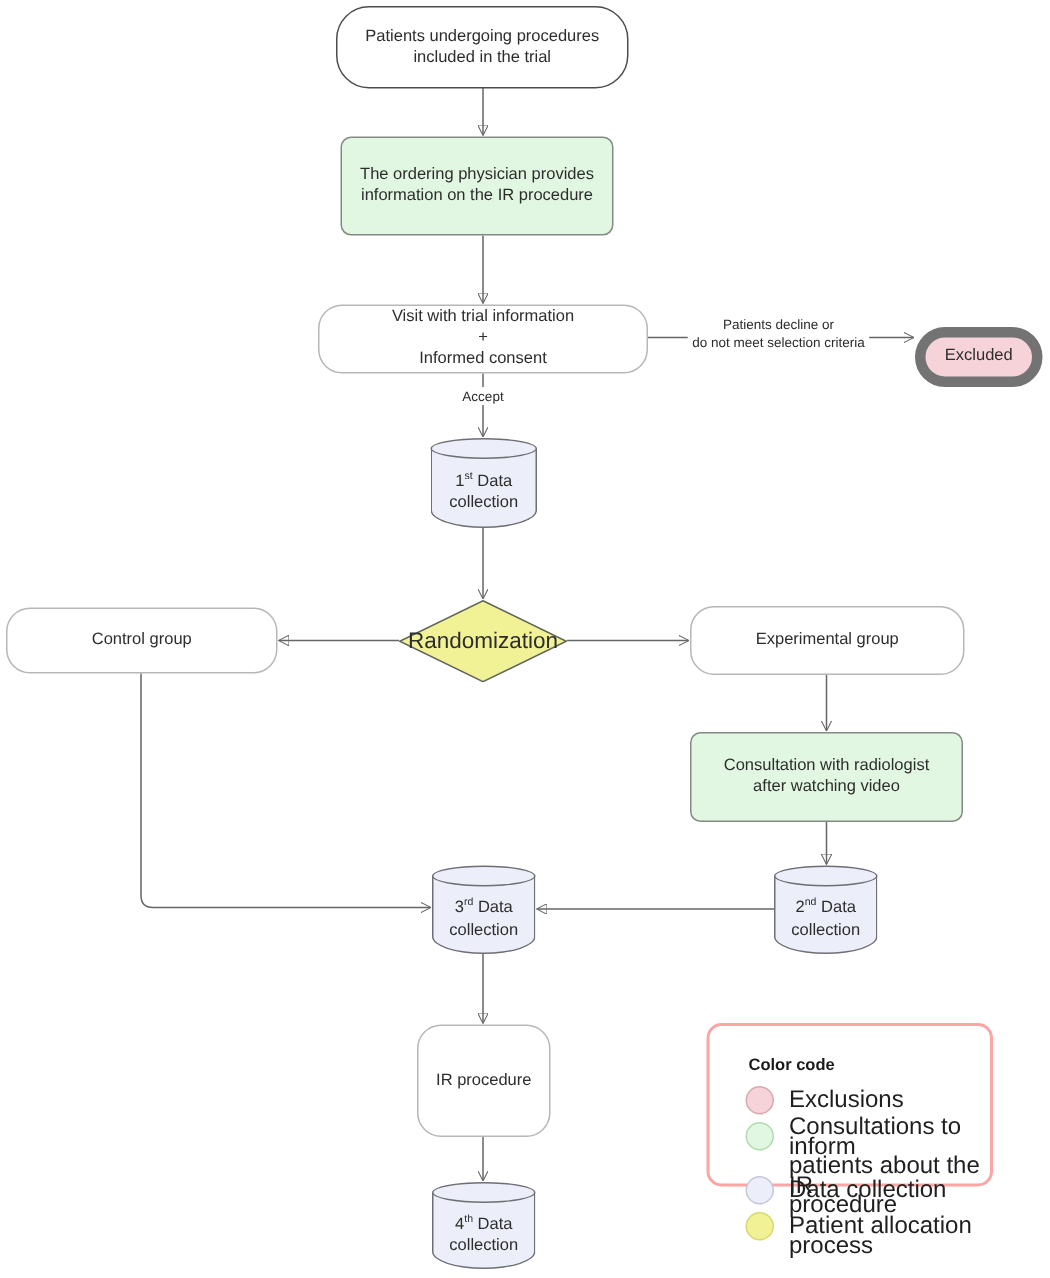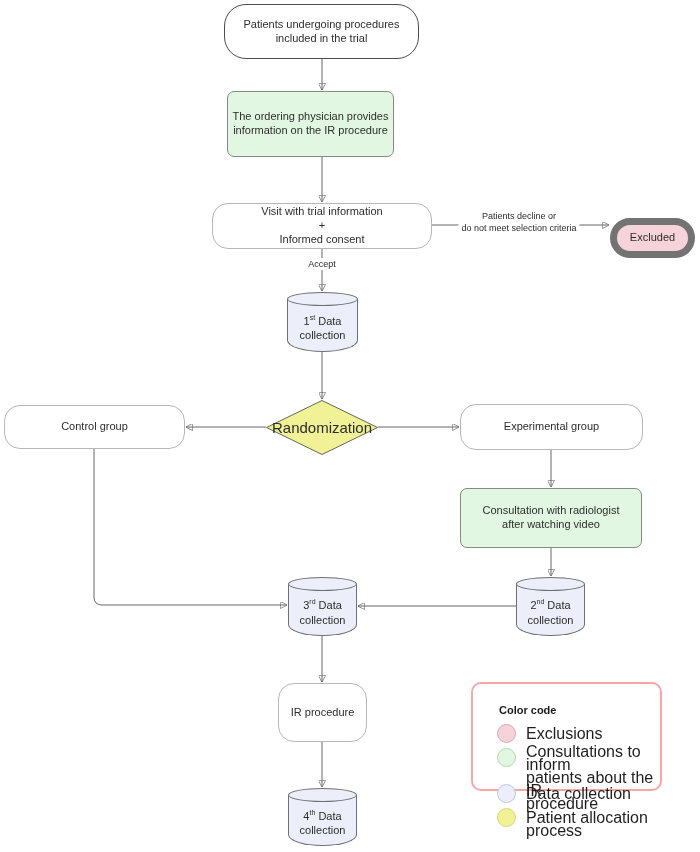--- a/index.html
+++ b/index.html
@@ -91,21 +91,21 @@
     <path d="M551 534 V576" marker-end="url(#arrow)"></path>
     <path d="M516 606 H358" marker-end="url(#arrow)"></path>
     <path d="M94 449 V597 Q94 605 102 605 H287" marker-end="url(#arrow)"></path>
     <path d="M322 636 V682" marker-end="url(#arrow)"></path>
     <path d="M322 742 V787" marker-end="url(#arrow)"></path>
   </svg>
 
   <div class="node stadium" style="left:224px; top:4px; width:195px; height:55px;">Patients undergoing procedures
 included in the trial</div>
 
-  <div class="node greenbox" style="left: 227px; top: 91px; width: 167px; height: 66px; background-color: rgb(225, 247, 225);">The ordering physician provides
+  <div class="node greenbox" style="left: 227px; top: 91px; width: 182px; height: 66px; background-color: rgb(225, 247, 225);">The ordering physician provides
 information on the IR procedure</div>
 
   <div class="node rect" style="left:212px; top:203px; width:220px; height:46px;">Visit with trial information
 +
 Informed consent</div>
 
   <div class="node pill" style="left: 610px; top: 205px; width: 85px; height: 40px; background-color: rgb(245, 211, 216);">Excluded</div>
 
   <div class="cyl" style="left:287px; top:292px; width:71px; height:60px;">
     <div class="cyl-body" style="background-color: rgb(236, 238, 249);"></div>
@@ -138,21 +138,21 @@
   </div>
 
   <div class="cyl" style="left:516px; top:577px; width:69px; height:59px;">
     <div class="cyl-body" style="background-color: rgb(236, 238, 249);"></div>
     <div class="cyl-top" style="background-color: rgb(236, 238, 249);"></div>
     <div class="cyl-label">
       <div><span>2</span><sup>nd</sup><span> Data collection</span></div>
     </div>
   </div>
 
-  <div class="node rect" style="left:278px; top:683px; width:89px; height:59px;">IR procedure</div>
+  <div class="node rect" style="left:278px; top:683px; width:89px; height:75px;">IR procedure</div>
 
   <div class="cyl" style="left:288px; top:788px; width:69px; height:58px;">
     <div class="cyl-body" style="background-color: rgb(236, 238, 249);"></div>
     <div class="cyl-top" style="background-color: rgb(236, 238, 249);"></div>
     <div class="cyl-label">
       <div><span>4</span><sup>th</sup><span> Data collection</span></div>
     </div>
   </div>
 
   <div class="edge-label" style="left:322px; top:258px;">Accept</div>

